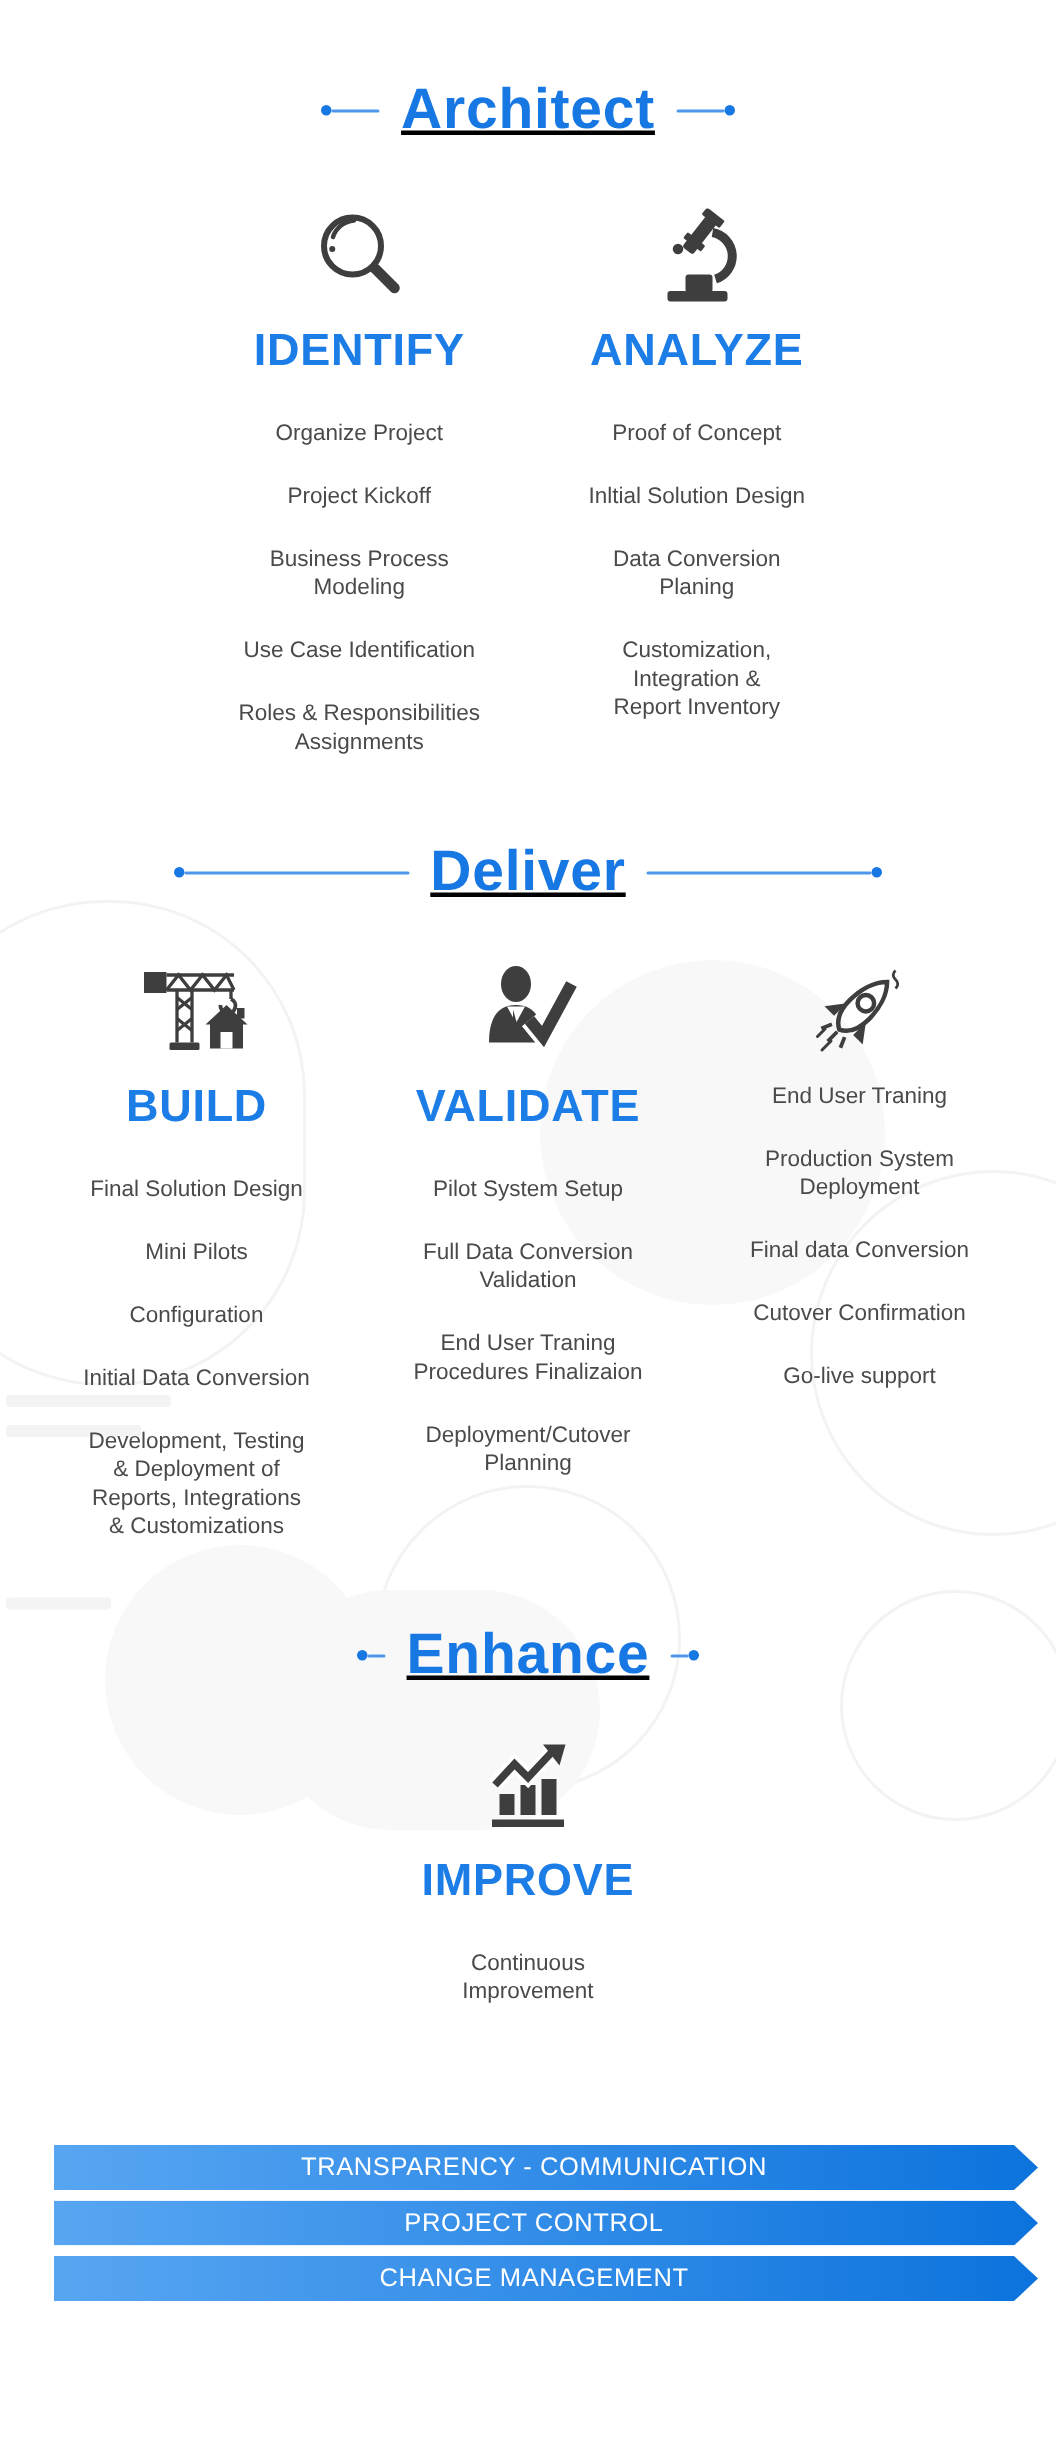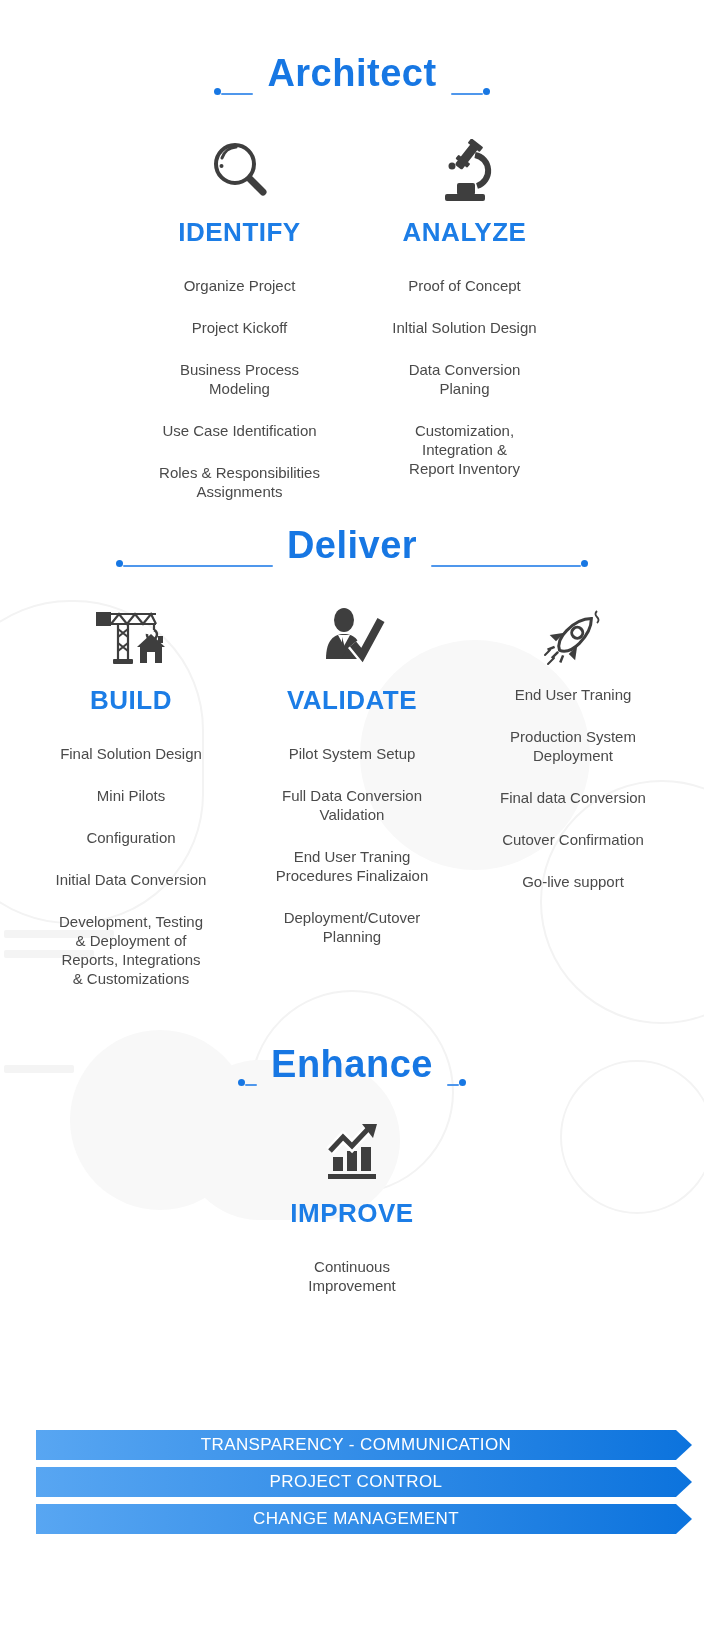--- a/index.html
+++ b/index.html
@@ -9,39 +9,39 @@
     position:relative;
   }
   .watermark{position:absolute;inset:0;z-index:0;pointer-events:none;}
   .wm{position:absolute;border-radius:50%;}
   .wm.fill{background:#f8f8f8;}
   .wm.line{border:2px solid #f3f3f3;}
   .wm-bar{position:absolute;background:#f4f4f4;height:8px;border-radius:2px;}
   .content{position:relative;z-index:1;}
 
   
-  .section-header{display:flex;align-items:flex-end;justify-content:center;}
+  .section-header{display:flex;align-items:center;justify-content:center;text-decoration:underline;}
   .sh-title{font-size:38px;font-weight:700;color:#1777e3;margin:0 14px;letter-spacing:0.5px;}
   .sh-rule{height:2px;background:#4f97ec;border-radius:1px;}
   .sh-dot{width:7px;height:7px;border-radius:50%;background:#1777e3;flex:0 0 auto;}
   .rule-architect{width:32px;}
   .rule-deliver{width:150px;}
   .rule-enhance{width:12px;}
 
   
   .cols{display:flex;justify-content:center;margin-top:40px;}
   .col{text-align:center;}
   .col-2{width:225px;}
   .col-3{width:221px;}
   .col-icon{height:68px;display:flex;align-items:flex-end;justify-content:center;margin-bottom:14px;}
-  .col-label{font-size:26px;font-weight:600;color:#1c7de6;letter-spacing:0.5px;margin-bottom:28px;}
+  .col-label{font-size:30px;font-weight:600;color:#1c7de6;letter-spacing:0.5px;margin-bottom:28px;}
   .item{font-size:15px;line-height:19px;color:#4a4a4a;margin-bottom:23px;white-space:pre-line;}
 
   .sec-architect{padding-top:52px;}
-  .sec-deliver{}
+  .sec-deliver{margin-top:33px;}
   .sec-deliver .cols{margin-top:36px;}
   .sec-enhance{margin-top:32px;}
   .sec-enhance .cols{margin-top:30px;}
   .col-improve{width:260px;}
 
   
   .banners{position:absolute;left:36px;top:1430px;width:656px;z-index:2;}
   .banner{
     position:relative;height:30px;margin-bottom:7px;
     background:linear-gradient(90deg,#58a6f2,#0c73dd);

